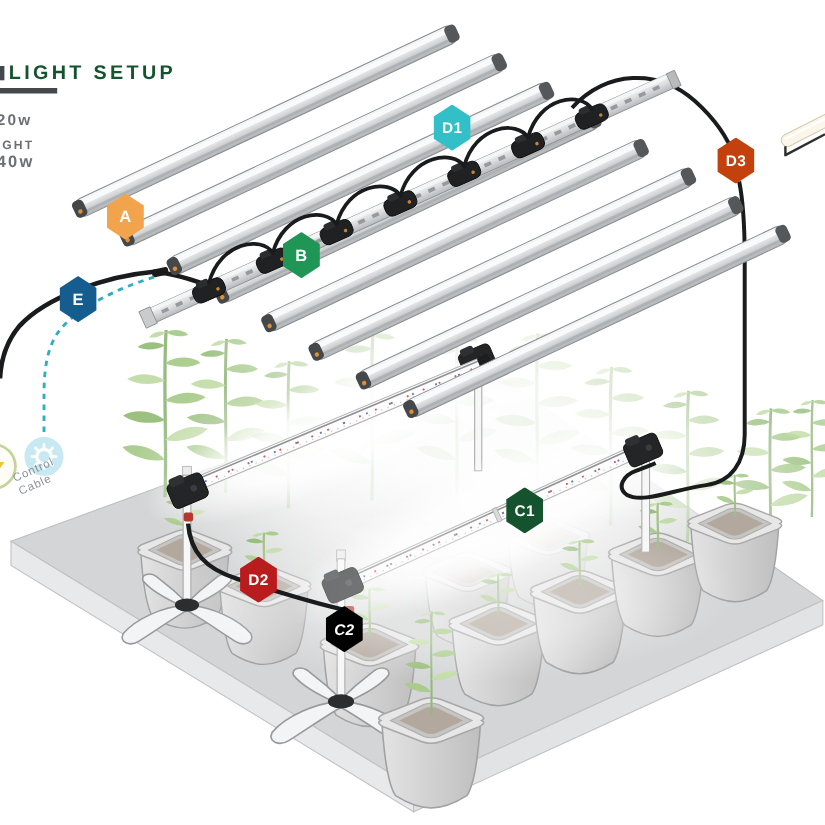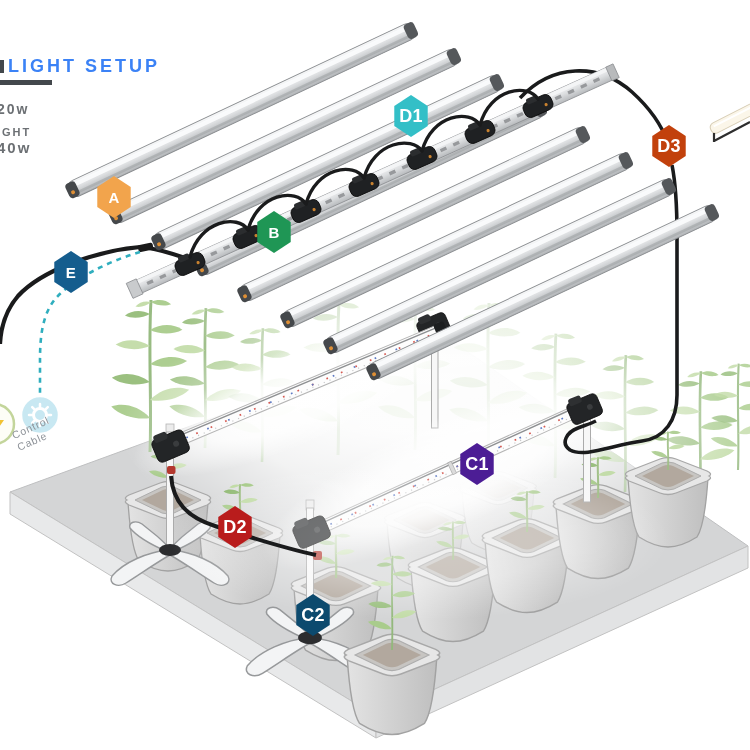--- a/index.html
+++ b/index.html
@@ -1,32 +1,32 @@
 <!DOCTYPE html>
 <html><head>
 <meta charset="utf-8">
 <style>
   html,body{margin:0;padding:0;background:#fff;}
   #stage{position:relative;width:750px;height:750px;overflow:hidden;background:#ffffff;
          font-family:"Liberation Sans",sans-serif;}
   #stage svg{position:absolute;left:0;top:0;}
   .hdr{position:absolute;left:8px;top:56px;font-weight:bold;font-size:18px;
-       letter-spacing:3px;color:#3b82f6;white-space:nowrap;}
+       letter-spacing:3px;color:#14532d;white-space:nowrap;}
   .hdr-frag{position:absolute;left:0;top:60px;width:4px;height:13px;background:#43484C;}
   .hdr-underline{position:absolute;left:0;top:80px;width:52px;height:5px;background:#43484C;}
   .spec{position:absolute;left:-3px;font-weight:bold;color:#6C7074;letter-spacing:2px;white-space:nowrap;}
   .spec1{top:101px;font-size:14px;}
   .spec2{top:126px;font-size:11px;}
   .spec3{top:139px;font-size:15px;}
   .ctl-label{position:absolute;left:10px;top:430px;color:#8E9399;font-size:10.5px;
              letter-spacing:.8px;line-height:13px;transform:rotate(-24deg);transform-origin:0 0;}
   .badge{position:absolute;width:38px;height:42px;display:flex;align-items:center;justify-content:center;
          clip-path:polygon(50% 0%,94% 26%,94% 74%,50% 100%,6% 74%,6% 26%);
          color:#fff;font-weight:bold;font-size:15px;letter-spacing:.3px;}
-  .badge.two{font-size:18px;align-items:center;}
+  .badge.two{font-size:14px;align-items:center;}
 </style>
 </head>
 <body>
 
 <div id="stage">
 
 <svg width="750" height="750" viewBox="0 0 750 750">
 <defs>
   <radialGradient id="g1">
     <stop offset="0%" stop-color="#ffffff" stop-opacity="1"></stop>
@@ -283,24 +283,24 @@
   <div>Control</div>
   <div>Cable</div>
 </div>
 
 <div class="badge" style="left: 95px; top: 176px; background: rgb(242, 164, 76);">
       <span>A</span>
     </div>
 <div class="badge" style="left: 255px; top: 211px; background: rgb(31, 150, 85);">
       <span>B</span>
     </div>
-<div class="badge two" style="left: 458px; top: 443px; background: #4c1d95;">
+<div class="badge two" style="left: 458px; top: 443px; background: #14532d;">
       <span>C1</span>
     </div>
-<div class="badge two" style="left: 294px; top: 594px; background: #0c4a6e;">
+<div class="badge two" style="left: 294px; top: 551px; background: #000000; font-style: italic;">
       <span>C2</span>
     </div>
 <div class="badge two" style="left: 392px; top: 95px; background: rgb(51, 191, 199);">
       <span>D1</span>
     </div>
 <div class="badge two" style="left: 216px; top: 506px; background: #b91c1c;">
       <span>D2</span>
     </div>
 <div class="badge two" style="left: 650px; top: 125px; background: #c2410c;">
       <span>D3</span>

